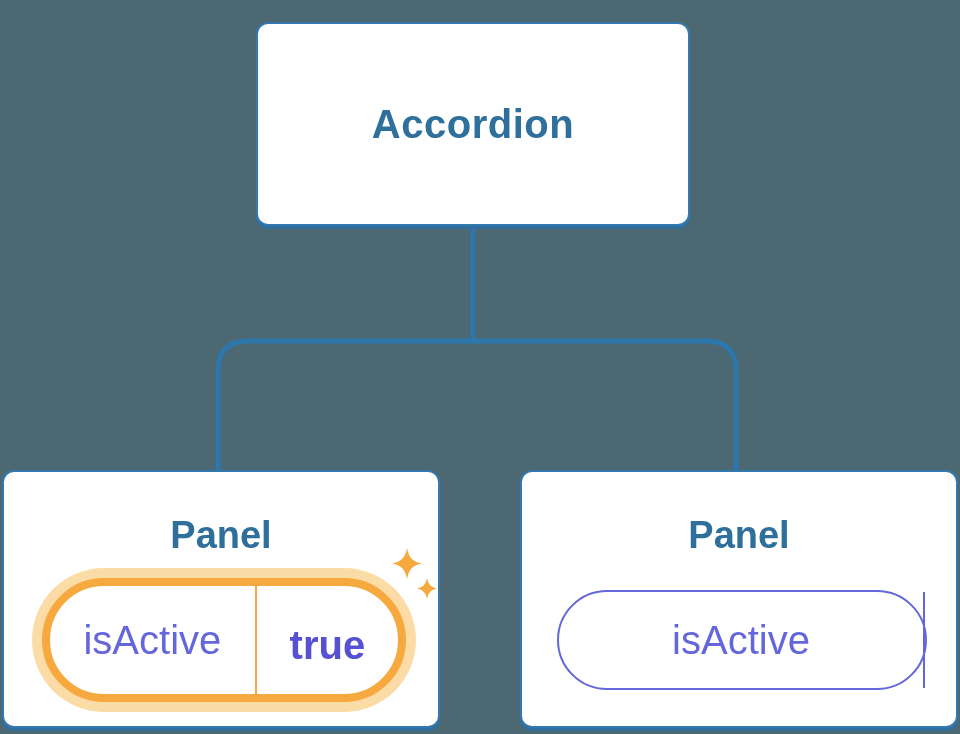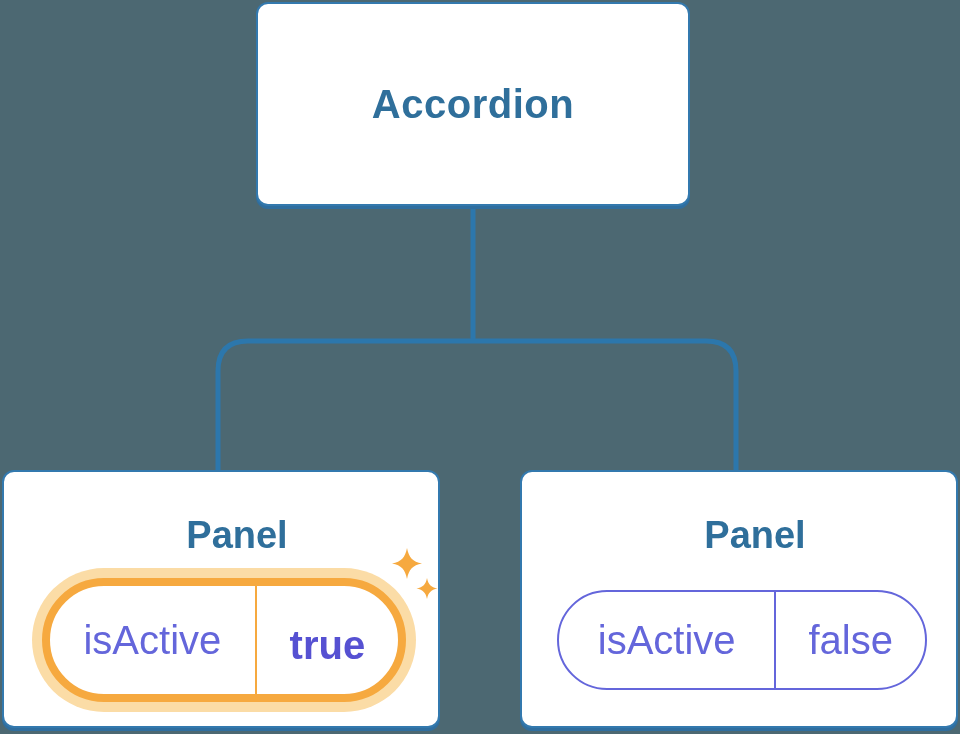--- a/index.html
+++ b/index.html
@@ -14,39 +14,38 @@
   
   .node {
     position: absolute;
     background: #ffffff;
     border: 2px solid #3379AE;
     border-radius: 12px;
     box-shadow: 0 3px 0 #2F6E9F;
     box-sizing: border-box;
   }
   .node-root {
-    left: 256px; top: 2px; width: 434px; height: 204px;
+    left: 256px; top: 22px; width: 434px; height: 204px;
     display: flex; align-items: center; justify-content: center;
   }
   .node-label {
     color: #2F6F9B;
     font-size: 40px;
     font-weight: 600;
     letter-spacing: 0.5px;
   }
   .node-panel-left  { left: 2px;   top: 470px; width: 438px; height: 258px; }
   .node-panel-right { left: 520px; top: 470px; width: 438px; height: 258px; }
 
   .panel-title {
     position: absolute; left: 0; top: 42px; width: 100%;
     text-align: center;
     color: #2F6F9B;
     font-size: 38px;
     font-weight: 600;
-    margin-left: 16px;
   }
 
   
   .connectors { position: absolute; left: 0; top: 0; width: 960px; height: 734px; }
   .connectors path { stroke: #2C77AC; stroke-width: 5; fill: none; }
 
   
   .pill {
     position: absolute;
     background: #ffffff;
@@ -112,17 +111,16 @@
       <path d="M37 32 C38.3 38.5 40.8 41 47.5 42.5 C40.8 44 38.3 46.5 37 53 C35.7 46.5 33.2 44 26.5 42.5 C33.2 41 35.7 38.5 37 32 Z"></path>
     </svg>
   </div>
 
   <div class="node node-panel-right">
     <div class="panel-title">Panel</div>
 
     <div class="pill pill-inactive">
       <div class="pill-cell key">isActive</div>
       <div class="pill-divider"></div>
-      <div class="pill-cell value">false</div>
     </div>
   </div>
 
 </div>
 
 </body></html>

